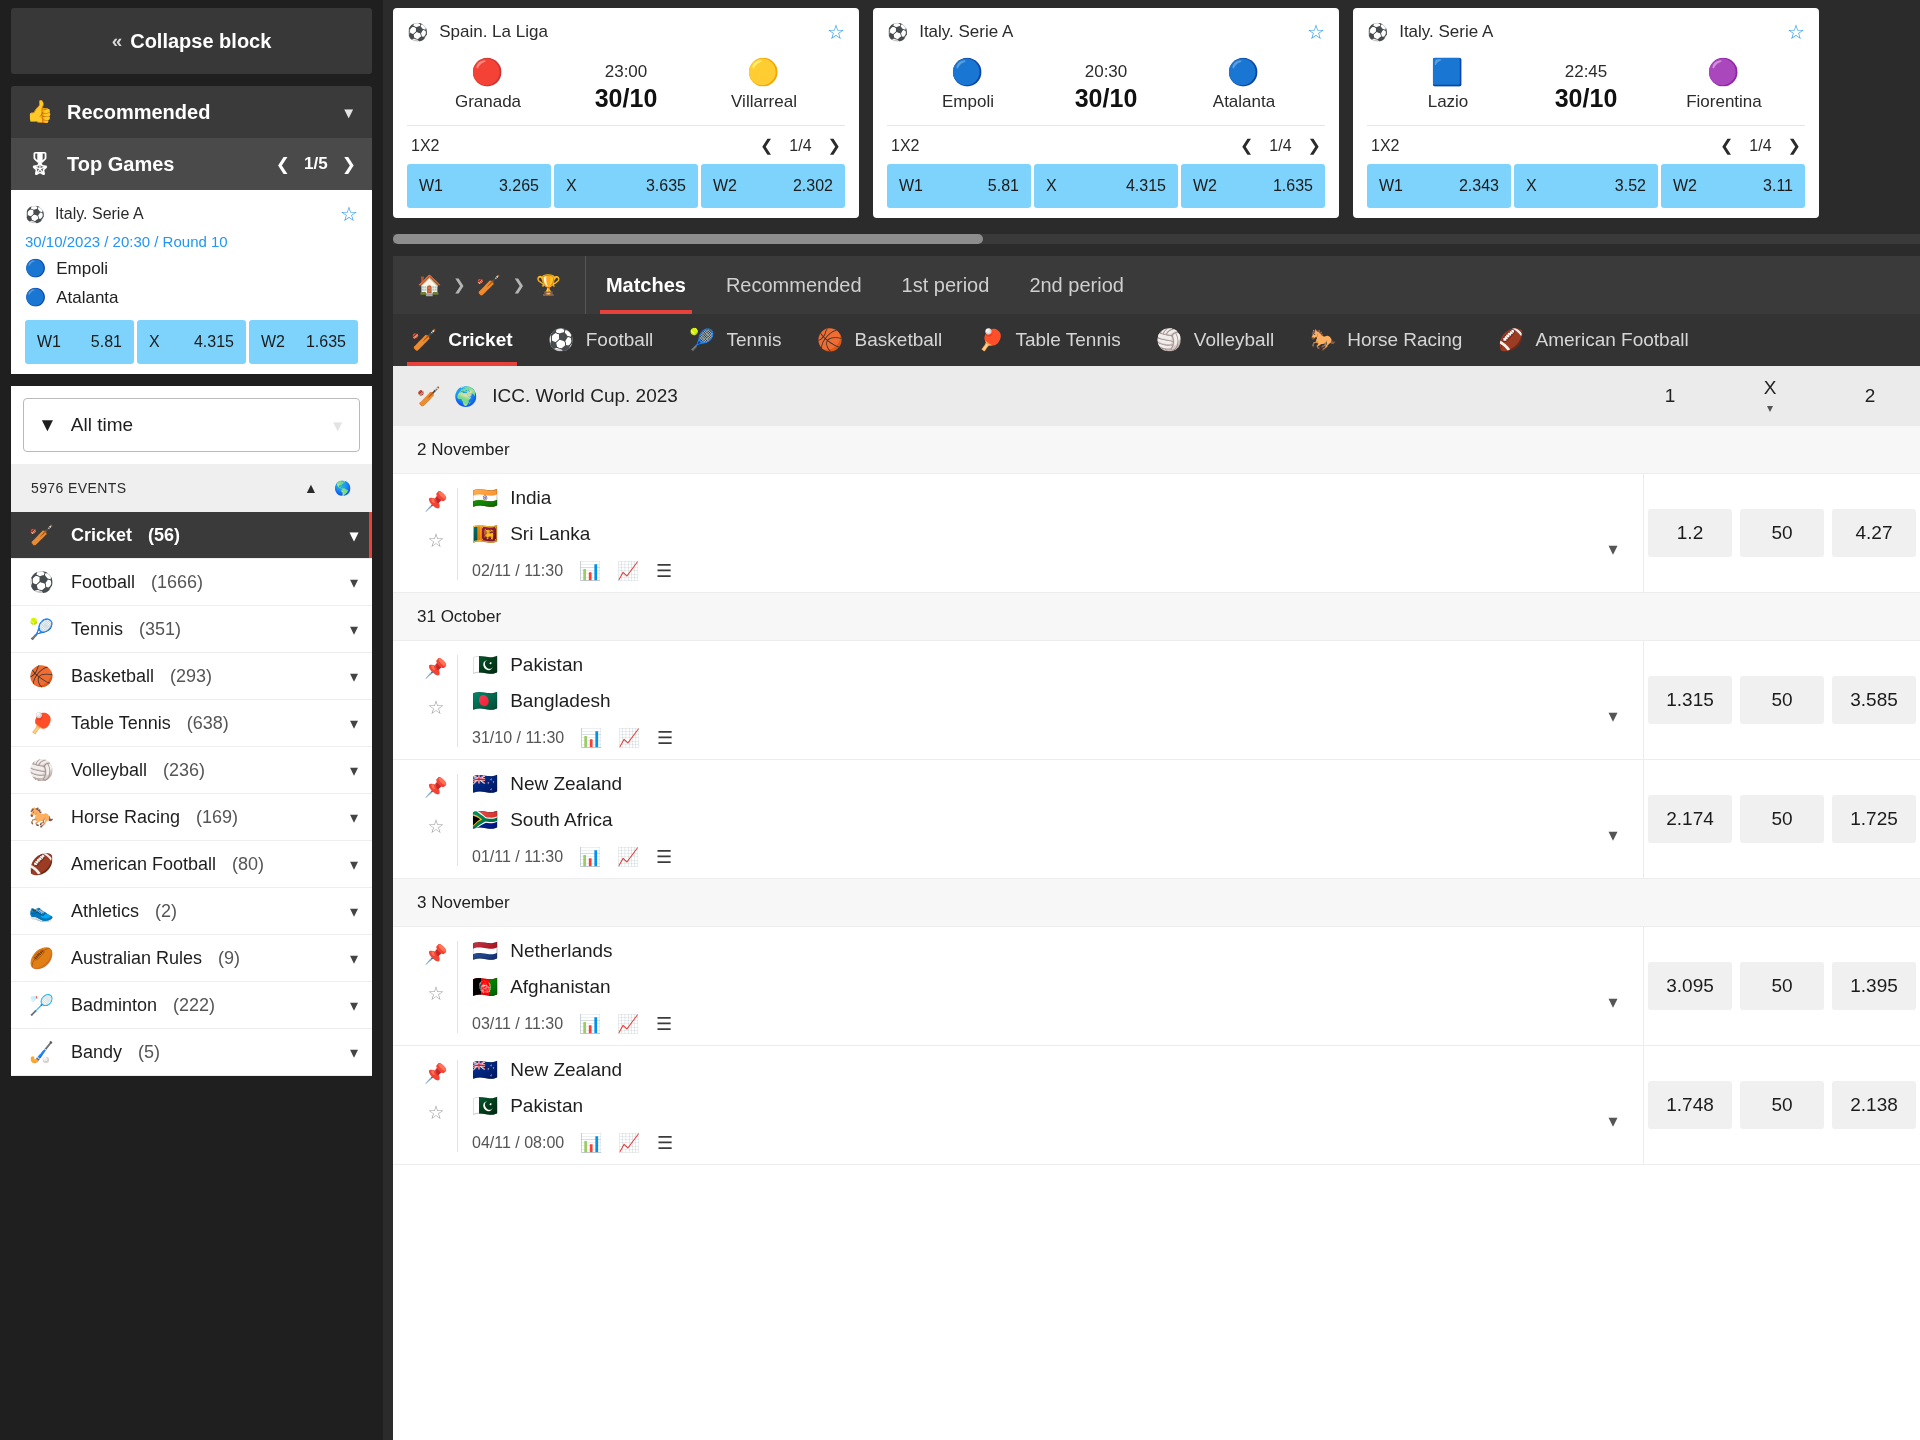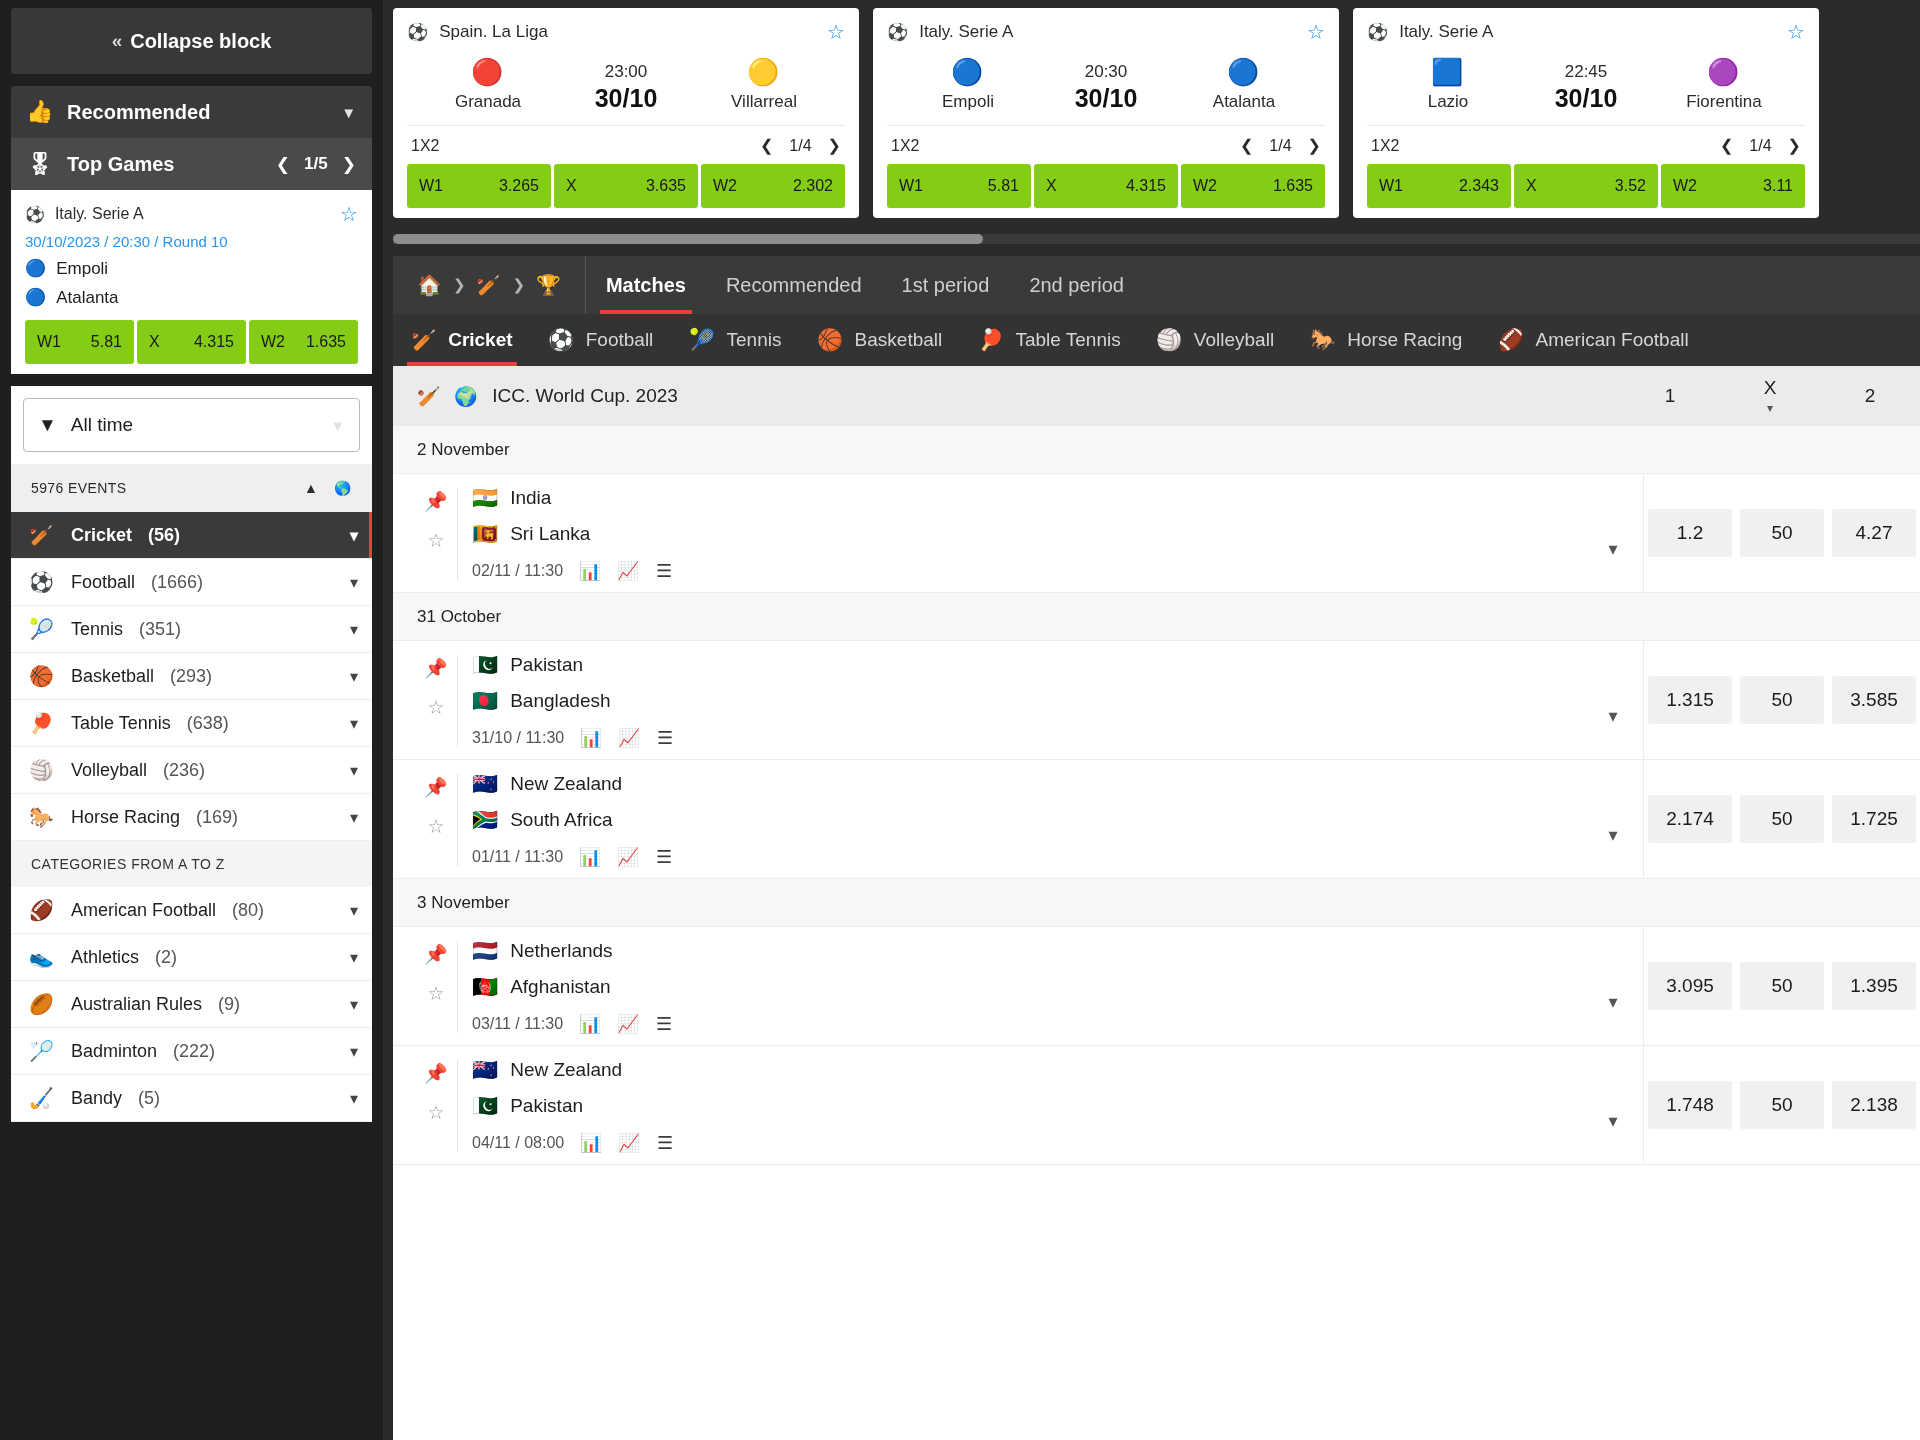--- a/index.html
+++ b/index.html
@@ -52,21 +52,21 @@
 
   .tg-card { background:#fff; padding: 12px 14px 0 14px; }
   .tg-league { display:flex; align-items:center; justify-content:space-between; }
   .tg-league .lg-left { display:flex; align-items:center; gap:10px; font-size:16px; color:#2b2b2b;}
   .star { color:#2196f3; font-size:20px; }
   .star-outline { color:#2196f3; font-size:20px; }
   .tg-meta { color:#2196f3; font-size:15px; margin-top:7px; }
   .tg-team { display:flex; align-items:center; gap:10px; font-size:17px; color:#222; margin-top:8px;}
   .tg-odds { display:flex; gap:3px; margin-top:12px; padding-bottom:10px;}
   .odd-pill {
-    flex:1; background:#84cc16; border-radius:3px; height:44px;
+    flex:1; background:#7dd3fc; border-radius:3px; height:44px;
     display:flex; align-items:center; justify-content:space-between;
     padding: 0 12px; font-size:16px; color:#1b1b1b;
   }
   .odd-pill .k { color:#1b1b1b; }
   .odd-pill .v { color:#1b1b1b; }
 
   .sports-header {
     height: 52px; background:#3a3a3a; color:#fff;
     display:flex; align-items:center; padding: 0 16px;
     font-size:20px; font-weight:bold;
@@ -339,23 +339,20 @@
         <div class="sp-item">
           <span class="sl">
             <span class="sp-icon">🐎</span>
             <span>Horse Racing</span>
             <span class="cnt">(169)</span>
           </span>
           <span class="caret">▾</span>
         </div>
       </div>
 
-    <div class="section-label">
-      <span>CATEGORIES FROM A TO Z</span>
-    </div>
 
     <div id="az-items">
         <div class="sp-item">
           <span class="sl">
             <span class="sp-icon">🏈</span>
             <span>American Football</span>
             <span class="cnt">(80)</span>
           </span>
           <span class="caret">▾</span>
         </div>

